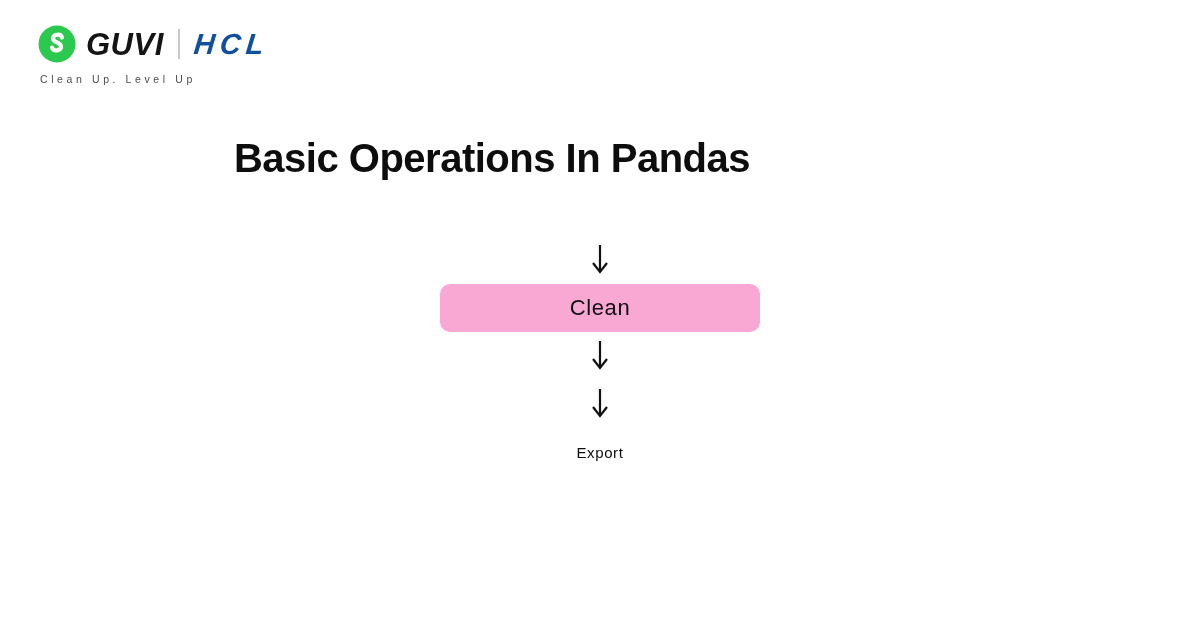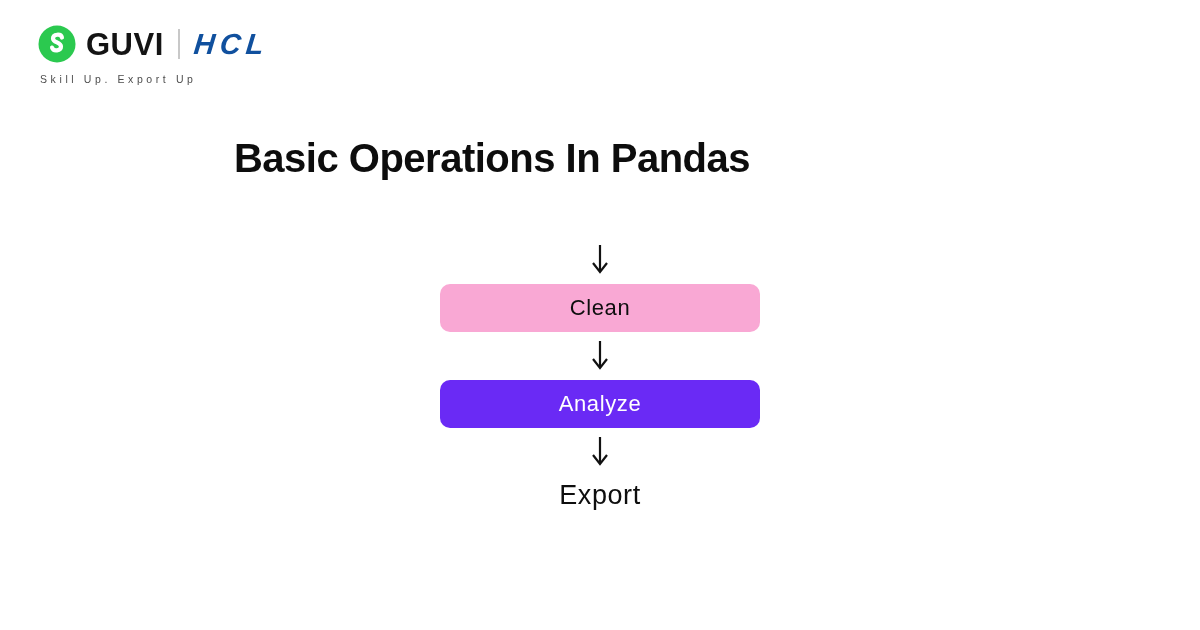--- a/index.html
+++ b/index.html
@@ -29,20 +29,21 @@
     height: 38px;
     flex: 0 0 38px;
   }
   .brand-name {
     margin-left: 10px;
     font-size: 31px;
     font-weight: 700;
     letter-spacing: 0.5px;
     color: #141414;
     line-height: 1;
+    font-style: italic;
   }
   .brand-divider {
     width: 2px;
     height: 30px;
     background: #c8c8c8;
     margin: 0 14px 0 14px;
   }
   .partner-name {
     font-size: 29px;
     font-weight: 800;
@@ -97,40 +98,40 @@
   }
   .flow-box.purple { background: #6a2af5; color: #ffffff; }
   .flow-box.green  { background: #f9a8d4; color: #0e0e0e; }
   .flow-arrow {
     height: 48px;
     display: flex;
     align-items: center;
     justify-content: center;
   }
   .flow-endpoint {
-    margin-top: 4px;
-    font-size: 27px;
+    margin-top: 16px;
+    font-size: 15px;
     letter-spacing: 0.6px;
     color: #0e0e0e;
   }
 </style>
 </head>
 <body>
 
 <div class="header">
   <div class="brand-row">
     <svg class="brand-mark" viewBox="0 0 40 40" aria-hidden="true">
       <circle cx="20" cy="20" r="19.5" fill="#2bc94f"></circle>
       <path d="M 25.2,13.2 C 24.2,8.8 15.8,9.4 15.8,14.1 C 15.8,18.7 24.2,18.1 24.2,22.6 C 24.2,27.4 16.2,28.2 14.8,23.8" fill="none" stroke="#ffffff" stroke-width="4.4" stroke-linecap="round"></path>
     </svg>
     <span class="brand-name">GUVI</span>
     <span class="brand-divider"></span>
     <span class="partner-name">HCL</span>
   </div>
-  <div class="tagline">Skill Up. Export Up</div>
+  <div class="tagline">Clean Up. Level Up</div>
 </div>
 
 <div class="page-title">Basic Operations In Pandas</div>
 
 <div class="flow">
 
 
   <div class="flow-arrow">
     <svg width="18" height="32" viewBox="0 0 18 32" aria-hidden="true">
       <line x1="9" y1="1" x2="9" y2="26" stroke="#111111" stroke-width="2.2"></line>
@@ -140,21 +141,20 @@
 
   <div class="flow-box green">Clean</div>
 
   <div class="flow-arrow">
     <svg width="18" height="32" viewBox="0 0 18 32" aria-hidden="true">
       <line x1="9" y1="1" x2="9" y2="26" stroke="#111111" stroke-width="2.2"></line>
       <polyline points="2,19 9,28 16,19" fill="none" stroke="#111111" stroke-width="2.2" stroke-linejoin="miter"></polyline>
     </svg>
   </div>
 
-  <div class="flow-box purple">Analyze</div>
 
   <div class="flow-arrow">
     <svg width="18" height="32" viewBox="0 0 18 32" aria-hidden="true">
       <line x1="9" y1="1" x2="9" y2="26" stroke="#111111" stroke-width="2.2"></line>
       <polyline points="2,19 9,28 16,19" fill="none" stroke="#111111" stroke-width="2.2" stroke-linejoin="miter"></polyline>
     </svg>
   </div>
 
   <div class="flow-endpoint">Export</div>
 

